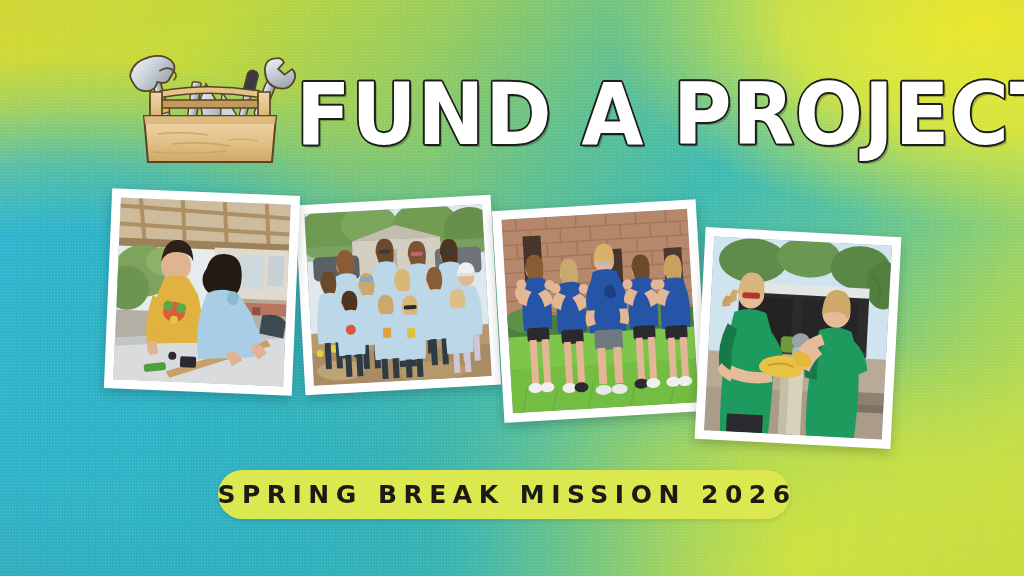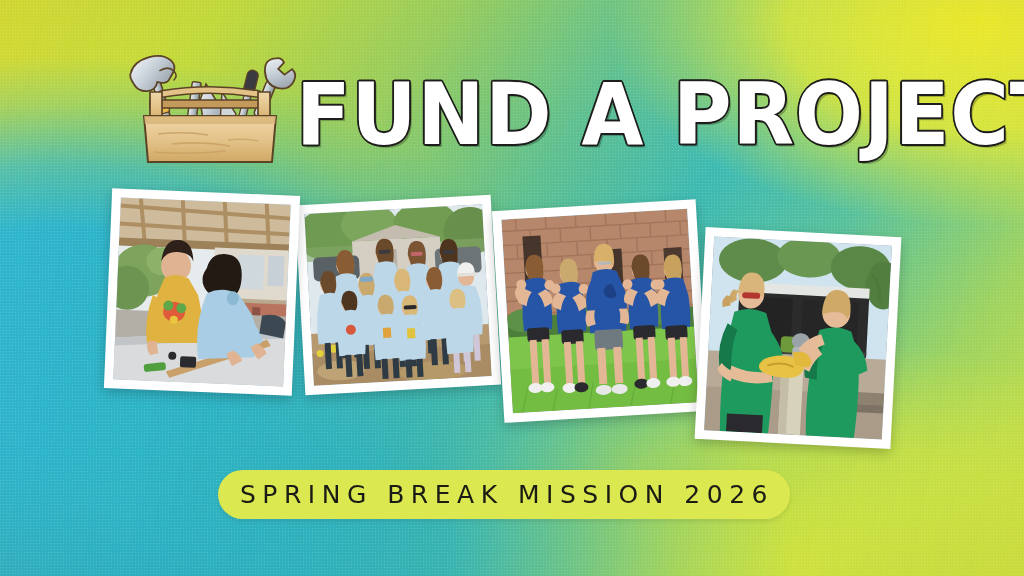--- a/index.html
+++ b/index.html
@@ -100,21 +100,21 @@
   .banner{
     position:absolute; left:218px; top:470px;
     width:572px; height:49px;
     background:#dbe84f;
     border-radius:26px;
     display:flex; align-items:center; justify-content:center;
     box-shadow:0 2px 5px rgba(0,0,0,0.10);
   }
   .banner-text{
     font-family:"DejaVu Sans", sans-serif;
-    font-weight:normal;
+    font-weight:bold;
     font-size:25px;
     letter-spacing:6.5px;
     color:#1b1b16;
     white-space:nowrap;
     transform:translateX(3px);
   }
 </style>
 </head>
 <body>
 

